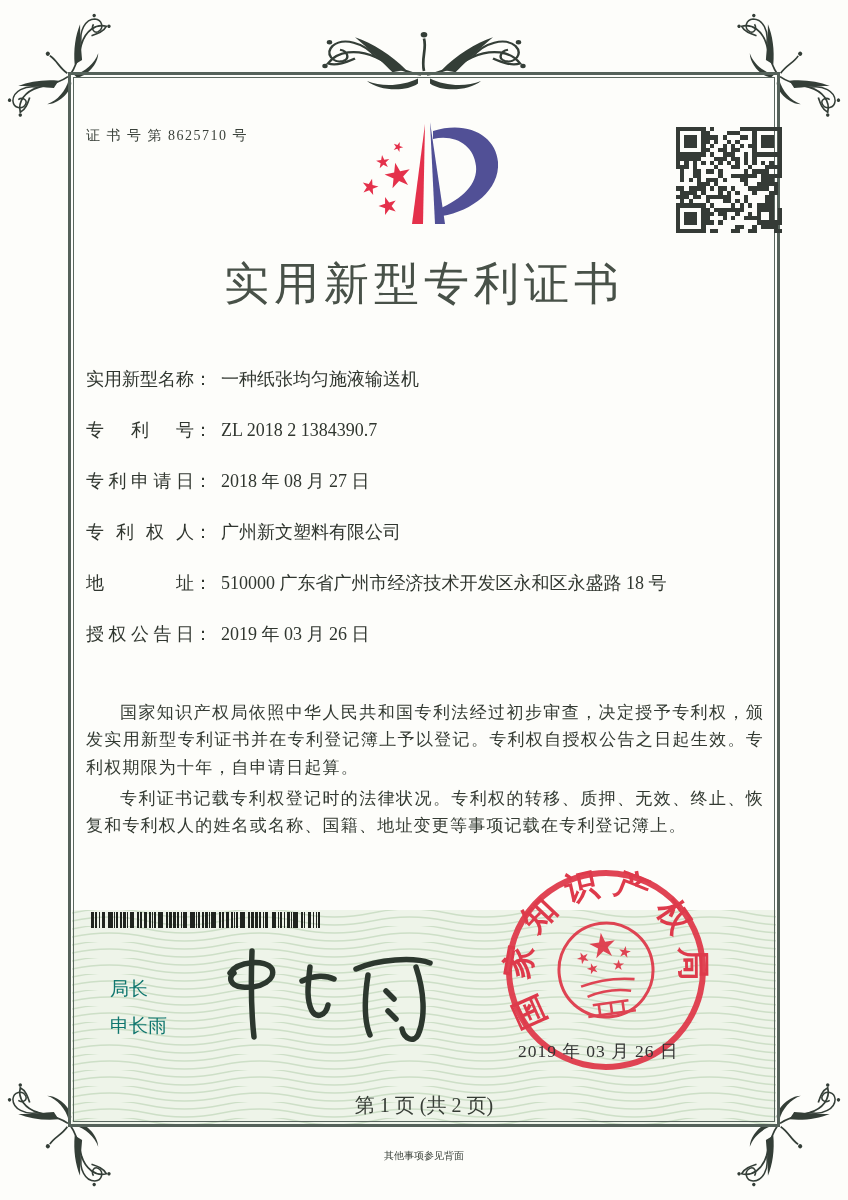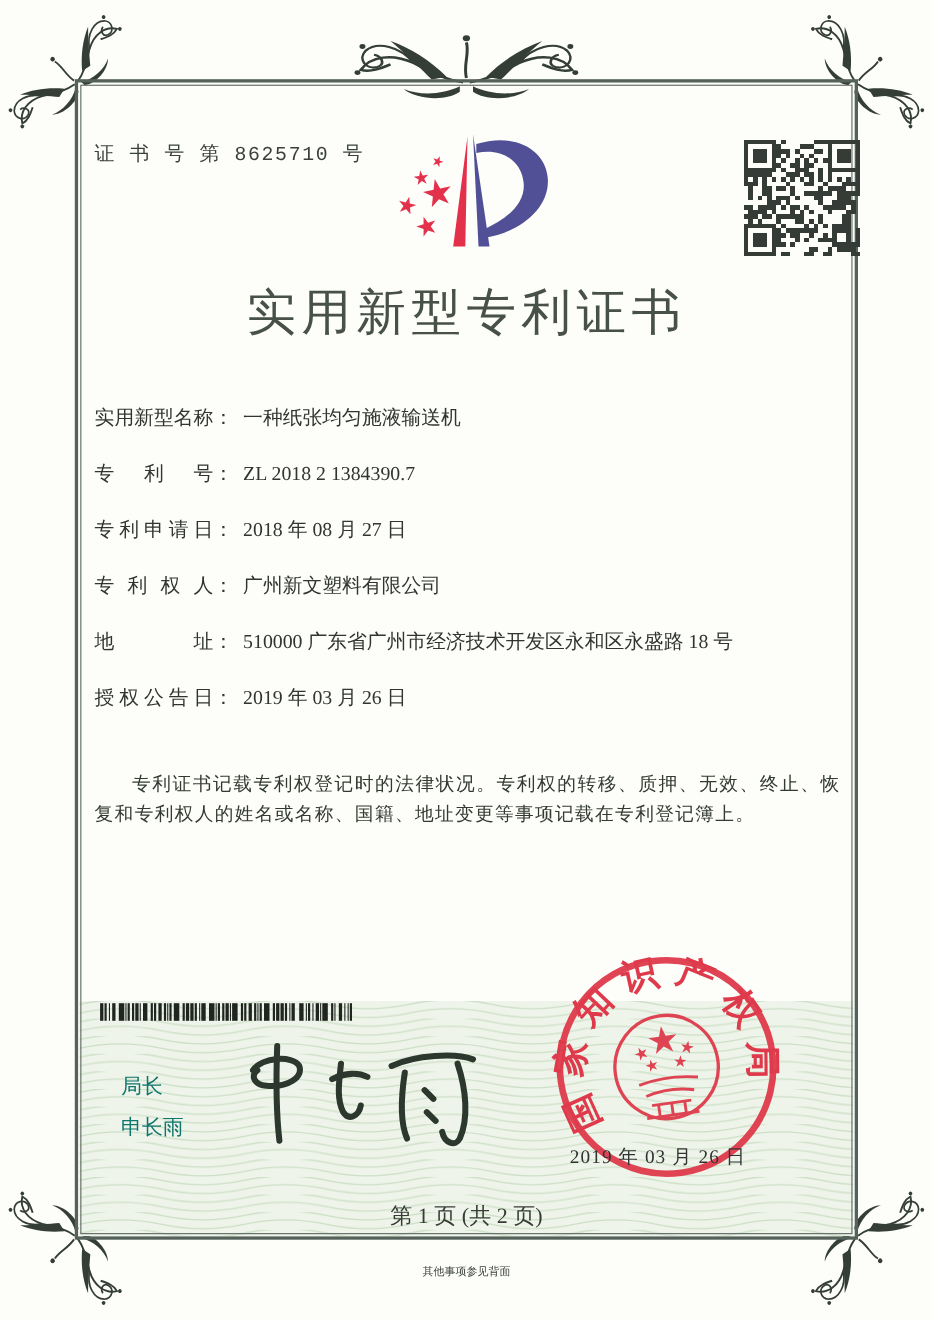--- a/index.html
+++ b/index.html
@@ -2,21 +2,21 @@
 <html><head>
 <meta charset="utf-8">
 <style>
   html,body{margin:0;padding:0;background:#fff;}
   .page{position:relative;width:848px;height:1200px;background:#fdfdfa;overflow:hidden;
         font-family:"Liberation Serif","DejaVu Serif",serif;color:#30362f;}
   .deco{position:absolute;left:0;top:0;pointer-events:none;}
   .frame{position:absolute;left:68px;top:72px;right:68px;bottom:73px;border:3px solid #55625a;}
   .frame::after{content:"";position:absolute;inset:2px;border:1px solid #5a675f;}
   .band{position:absolute;left:72px;right:72px;top:910px;height:214px;}
-  .cert-no{position:absolute;left:86px;top:127px;font-size:18px;letter-spacing:1.5px;color:#3a413a;font-family:Liberation Mono, monospace;}
+  .cert-no{position:absolute;left:86px;top:127px;font-size:14px;letter-spacing:1.5px;color:#3a413a;}
   .logo{position:absolute;left:336px;top:116px;}
   .qr{position:absolute;left:676px;top:127px;}
   .title{position:absolute;left:0;right:0;top:254px;text-align:center;font-size:45px;
          letter-spacing:5px;color:#485148;font-weight:500;}
   .fields{position:absolute;left:86px;top:366px;width:678px;font-size:18px;}
   .row{height:26px;line-height:26px;margin-bottom:25px;position:relative;white-space:nowrap;}
   .f-label{display:inline-block;width:108px;text-align:justify;text-align-last:justify;
            -moz-text-align-last:justify;text-justify:inter-character;vertical-align:top;}
   .colon{margin-right:9px;}
   .g2{position:absolute;left:344px;top:0;}
@@ -452,20 +452,21 @@
     </div>
     <div class="row">
       <span class="f-label">地址</span><span class="colon">：</span><span>510000 广东省广州市经济技术开发区永和区永盛路 18 号</span>
     </div>
     <div class="row">
       <span class="f-label">授权公告日</span><span class="colon">：</span><span>2019 年 03 月 26 日</span>
     </div>
   </div>
 
   <div class="paras">
+    <p>国家知识产权局依照中华人民共和国专利法经过初步审查，决定授予专利权，颁发实用新型专利证书并在专利登记簿上予以登记。专利权自授权公告之日起生效。专利权期限为十年，自申请日起算。</p>
     <p>专利证书记载专利权登记时的法律状况。专利权的转移、质押、无效、终止、恢复和专利权人的姓名或名称、国籍、地址变更等事项记载在专利登记簿上。</p>
   </div>
 
   <div class="barcode">
       <i style="width:3.1px;margin-right:1.1px"></i>
       <i style="width:1.55px;margin-right:2.2px"></i>
       <i style="width:1.55px;margin-right:1.1px"></i>
       <i style="width:3.1px;margin-right:3.3000000000000003px"></i>
       <i style="width:4.65px;margin-right:1.1px"></i>
       <i style="width:1.55px;margin-right:1.1px"></i>

